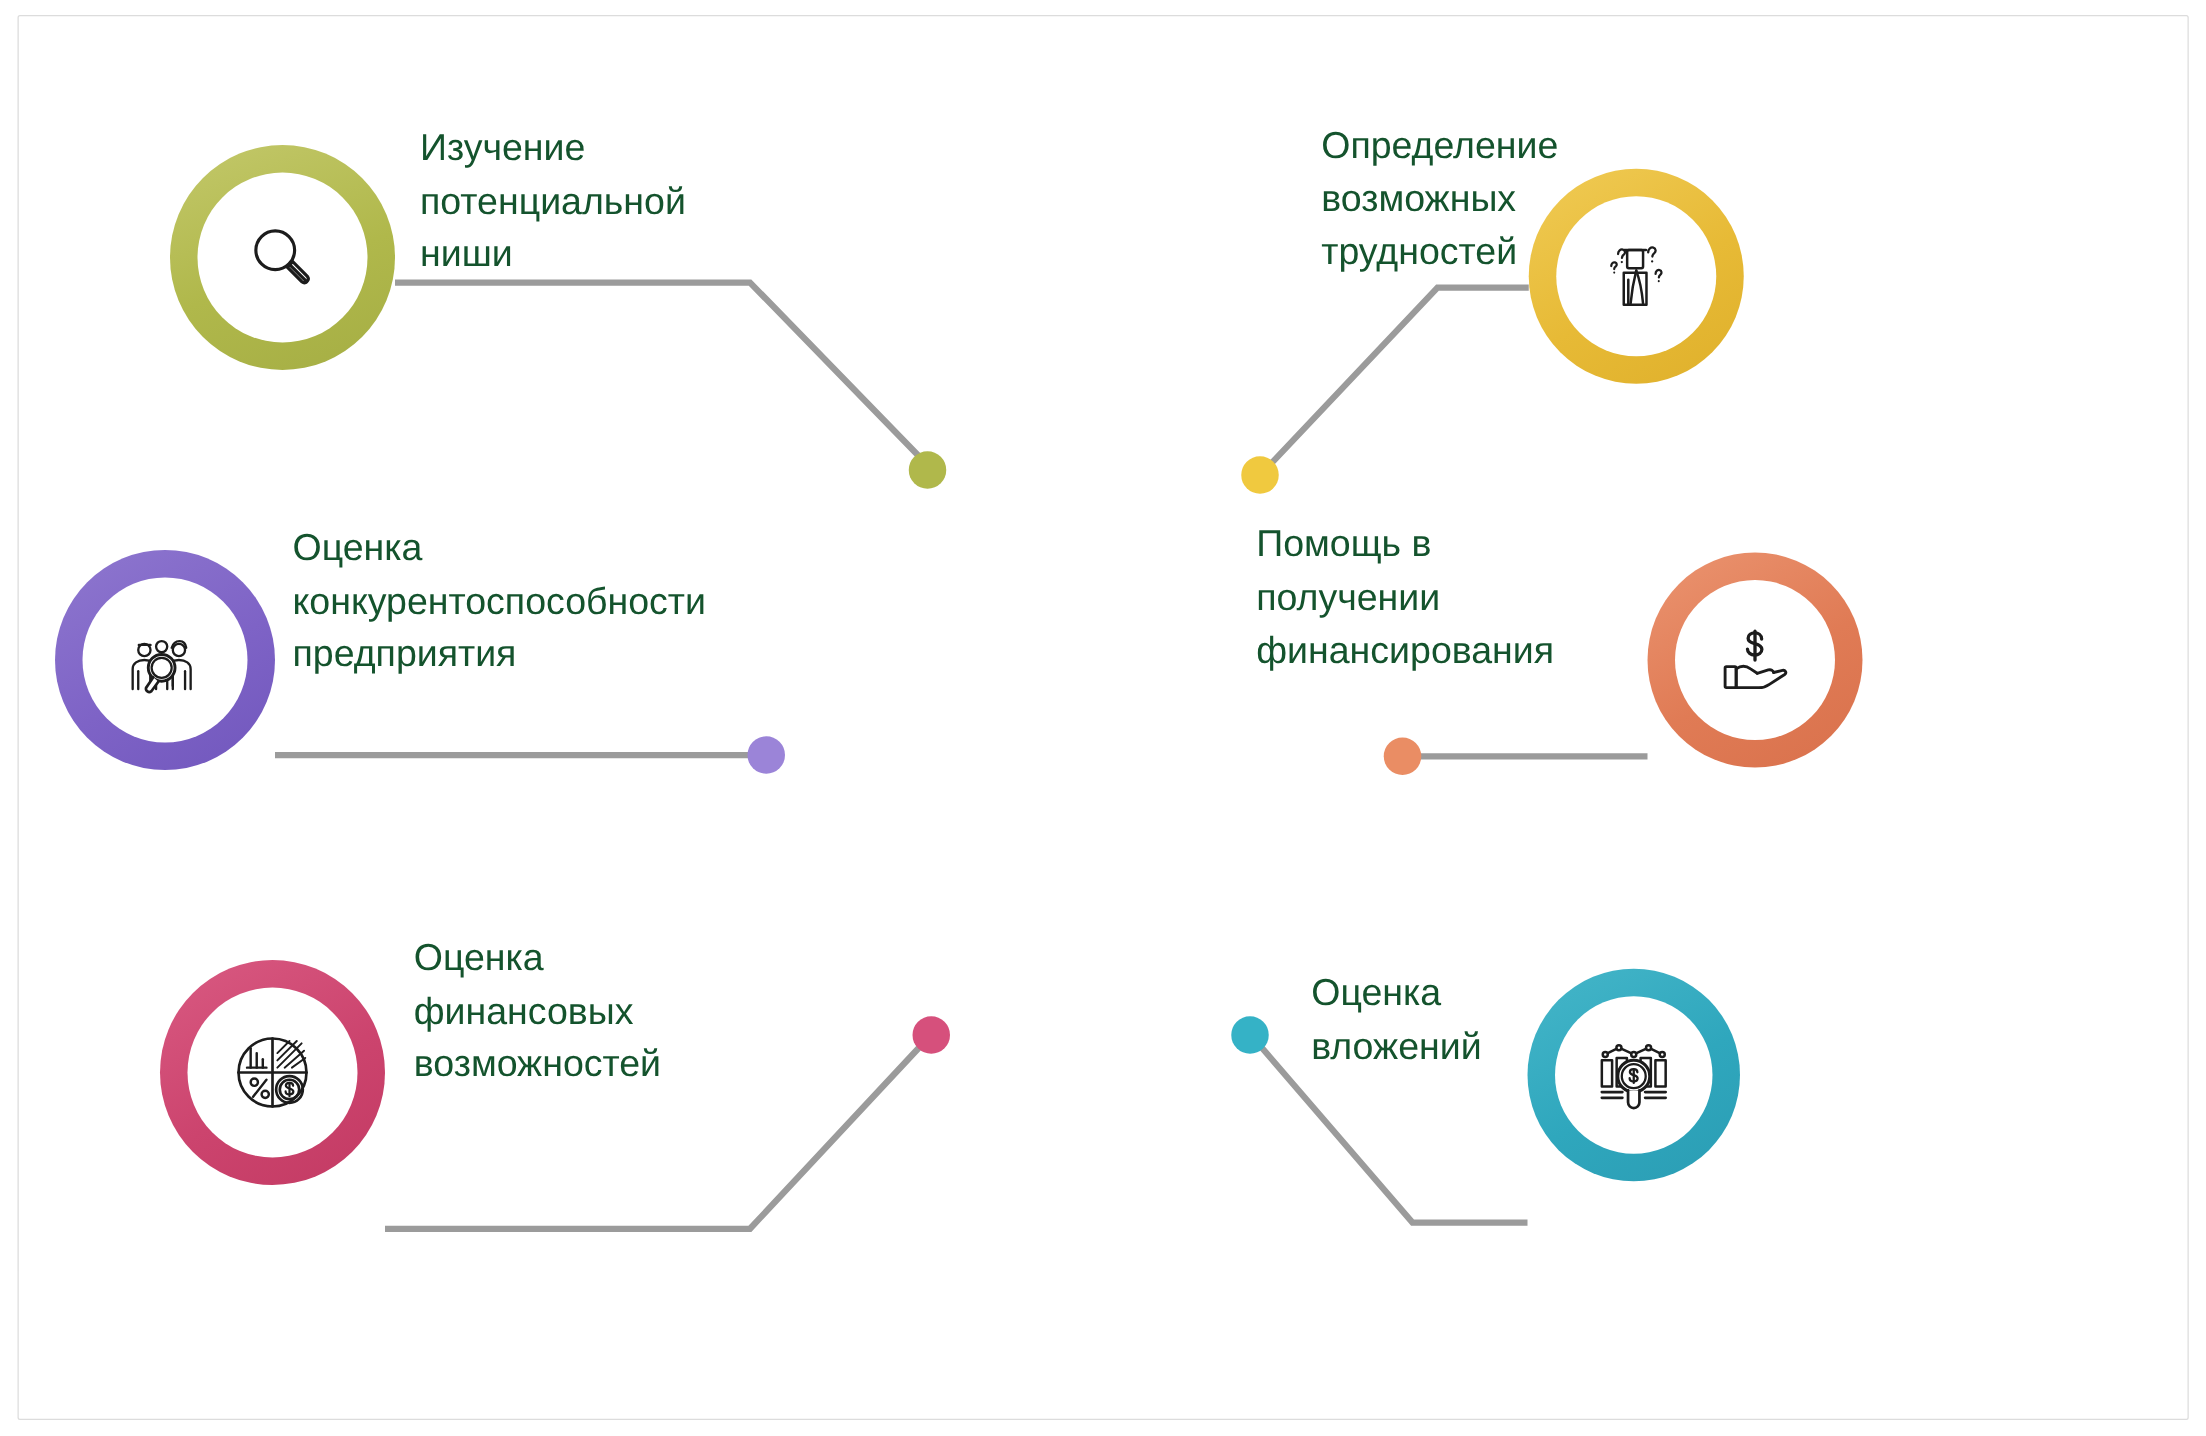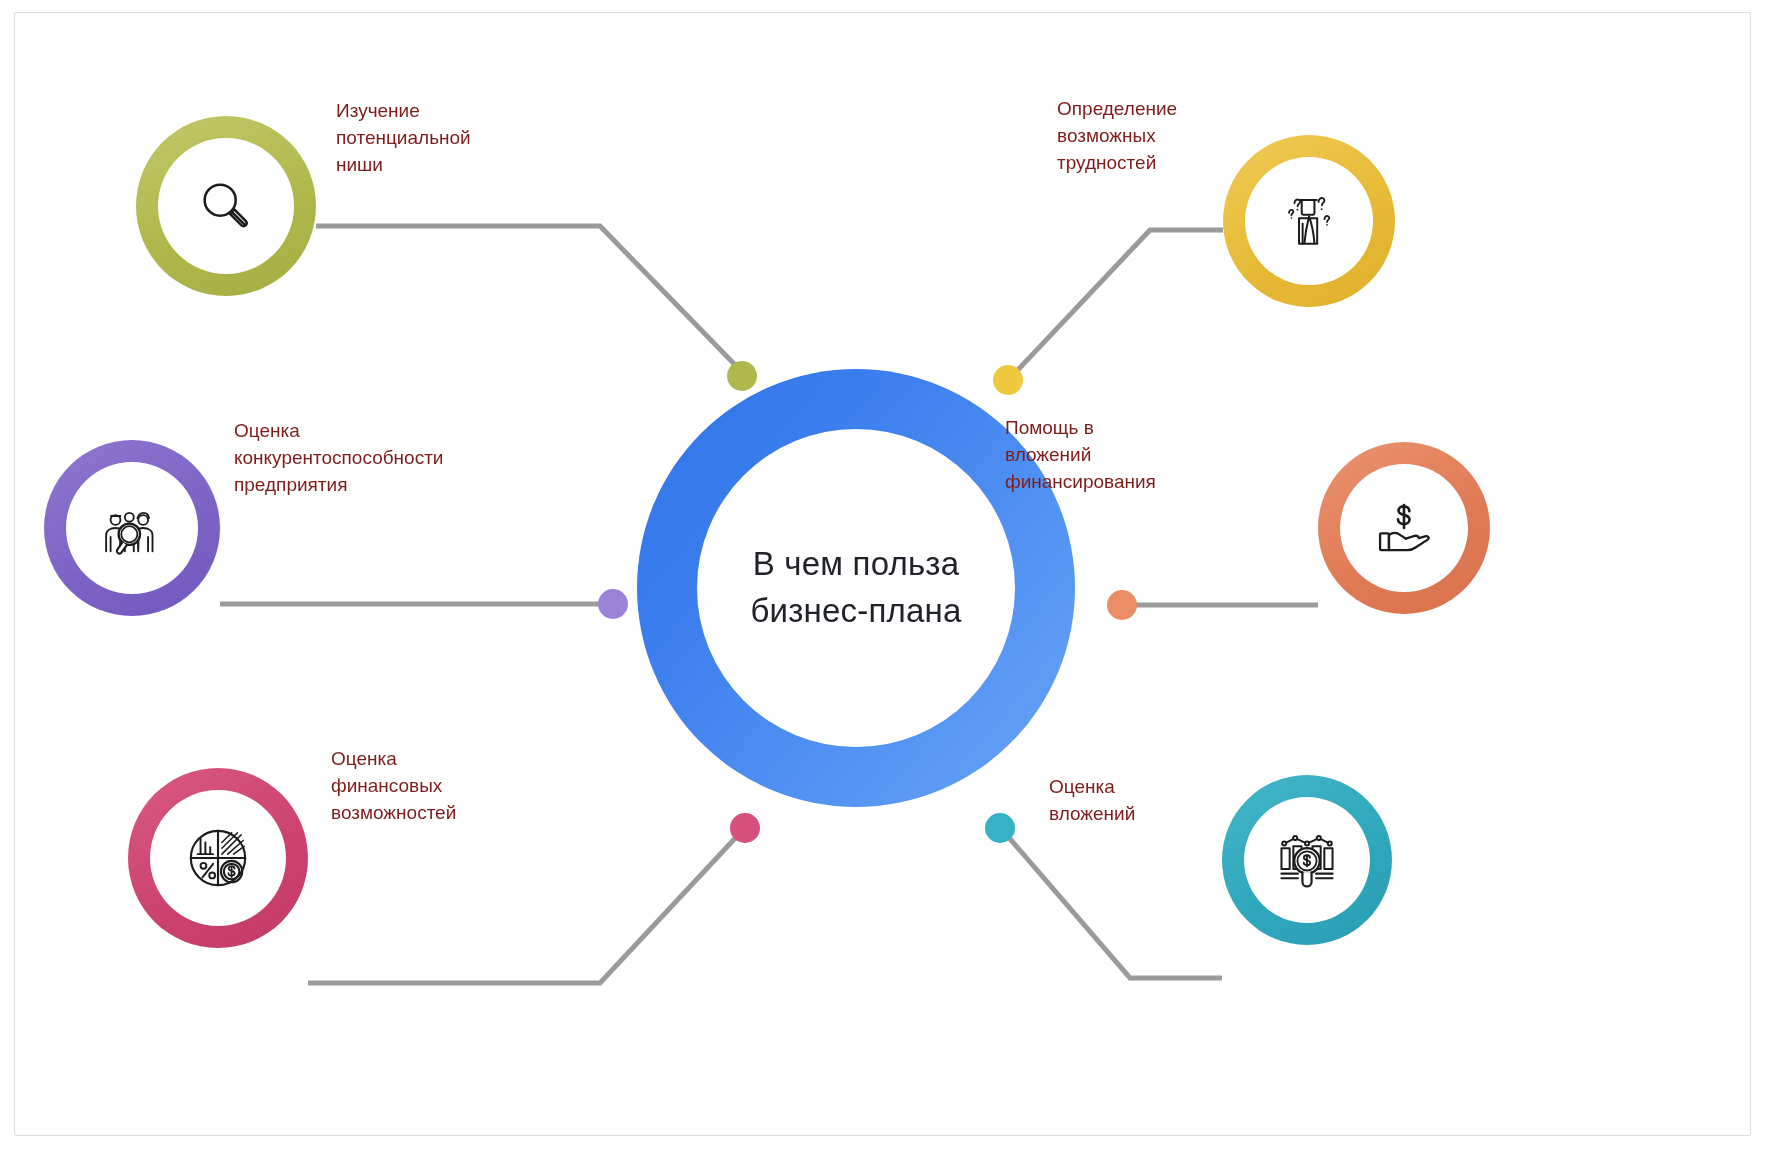--- a/index.html
+++ b/index.html
@@ -108,23 +108,23 @@
                       background: linear-gradient(150deg, #d95a82 0%, #cc446e 55%, #c33a63 100%); }
   #node-finances .node-inner { width: 136px; height: 136px; }
 
   #node-investments { left: 1222px; top: 775px; width: 170px; height: 170px;
                       background: linear-gradient(150deg, #45b6c9 0%, #2fa7bd 55%, #2b9db4 100%); }
   #node-investments .node-inner { width: 126px; height: 126px; }
 
   
   .label {
     position: absolute;
-    font-size: 19px;
+    font-size: 30px;
     line-height: 1.42;
-    color: #7f1d1d;
+    color: #14532d;
     white-space: pre-line;
   }
   #label-niche        { left: 336px;  top: 98px;  width: 260px; text-align: left; }
   #label-difficulties { left: 1057px; top: 96px;  width: 200px; text-align: left; }
   #label-competition  { left: 234px;  top: 418px; width: 330px; text-align: left; }
   #label-financing    { left: 1005px; top: 415px; width: 280px; text-align: left; }
   #label-finances     { left: 331px;  top: 746px; width: 260px; text-align: left; }
   #label-investments  { left: 1049px; top: 774px; width: 220px; text-align: left; }
 </style>
 </head>
@@ -147,26 +147,20 @@
     <line x1="1130" y1="605" x2="1318" y2="605" stroke="#9b9b9b" stroke-width="5"></line>
     <circle cx="1122" cy="605" r="15" fill="#ea8d64"></circle>
 
     <polyline points="308,983 600,983 740,833" fill="none" stroke="#9b9b9b" stroke-width="5"></polyline>
     <circle cx="745" cy="828" r="15" fill="#d6507c"></circle>
 
     <polyline points="1222,978 1130,978 1005,833" fill="none" stroke="#9b9b9b" stroke-width="5"></polyline>
     <circle cx="1000" cy="828" r="15" fill="#35b2c6"></circle>
   </svg>
 
-  <div class="hub">
-    <div class="hub-inner">
-      <div class="hub-title">В чем польза
-бизнес-плана</div>
-    </div>
-  </div>
 
   <div class="node" id="node-niche">
     <div class="node-inner">
       <span class="node-icon">
         <svg width="62" height="62" viewBox="0 0 64 64" fill="none" stroke="#1c1c1c" stroke-width="2.6" stroke-linecap="round">
           <circle cx="26" cy="26" r="16"></circle>
           <line x1="37.5" y1="37.5" x2="52" y2="52"></line>
           <path d="M36 40 L40.5 35.5 L52.5 47.5 A3.2 3.2 0 0 1 48 52 Z"></path>
         </svg>
       </span>
@@ -253,21 +247,21 @@
 
           <path d="M18 39 c4-3 9-3 13 0 l6 4"></path>
           <path d="M37 43 l10-3 c2.5-.8 4.5.5 4.8 2.3"></path>
           <path d="M51.8 42.3 l8-2 c2.4-.6 4.2 2.2 2 3.8 L48 53 c-3 2.2-6 3-9.5 3 H18"></path>
           <path d="M18 56 L18 39"></path>
         </svg>
       </span>
     </div>
   </div>
   <div class="label" id="label-financing">Помощь в
-вложений
+получении
 финансирования</div>
 
   <div class="node" id="node-finances">
     <div class="node-inner">
       <span class="node-icon">
         <svg width="66" height="66" viewBox="0 0 68 68" fill="none" stroke="#1c1c1c" stroke-width="2.2" stroke-linejoin="round" stroke-linecap="round">
           <circle cx="34" cy="34" r="28"></circle>
           <line x1="34" y1="6" x2="34" y2="62"></line>
           <line x1="6" y1="34" x2="62" y2="34"></line>
 

